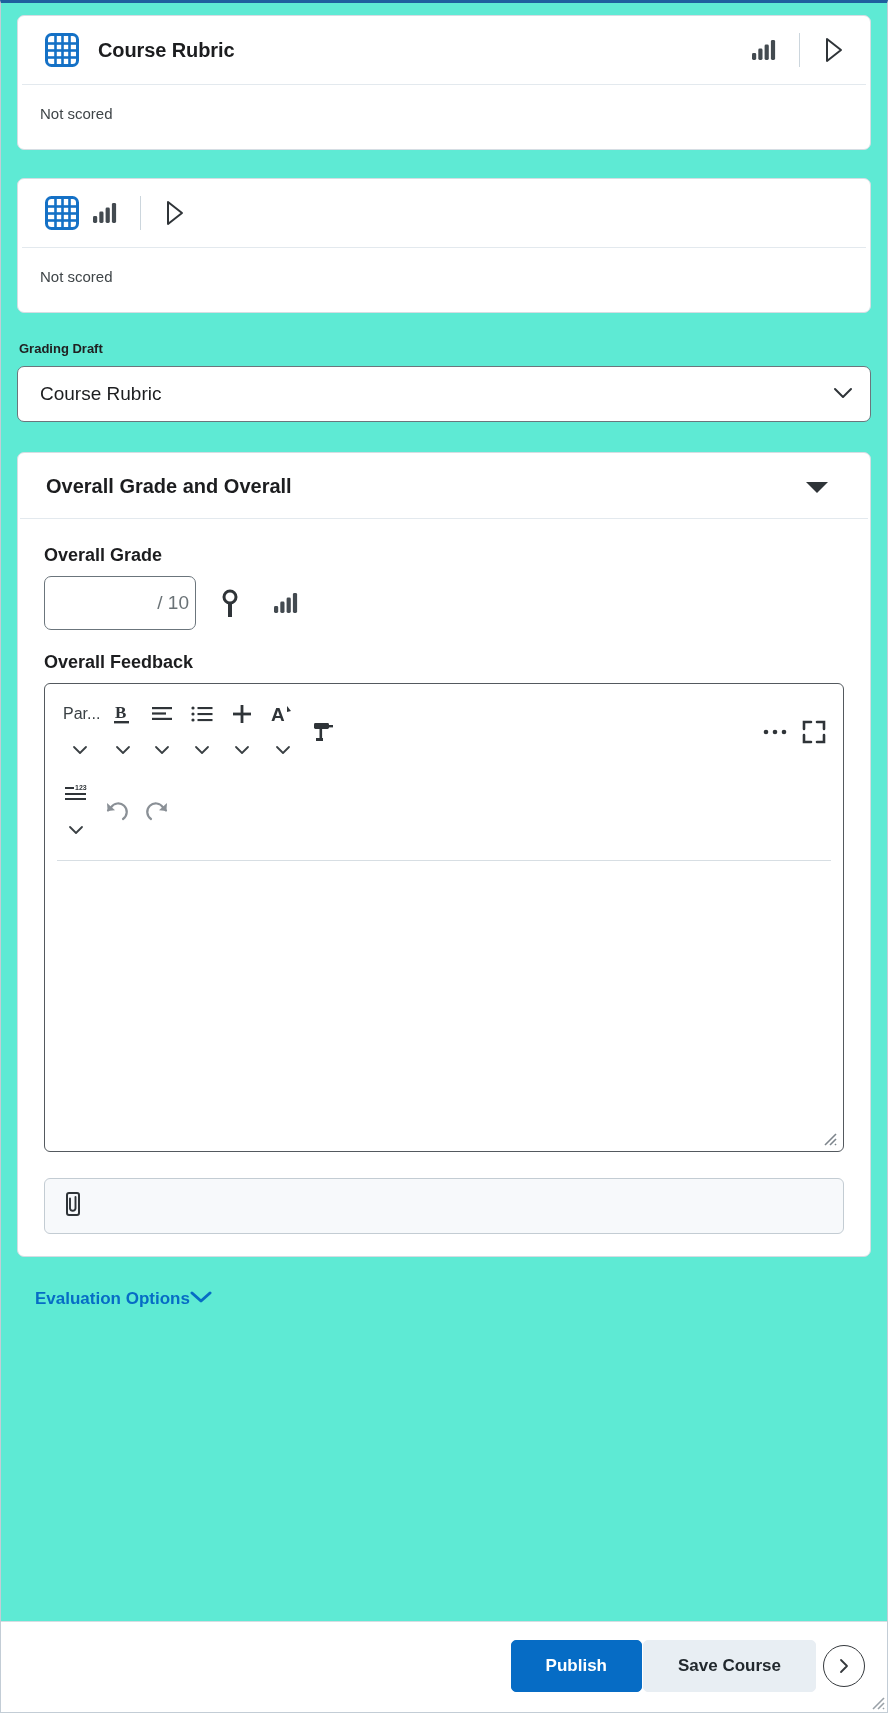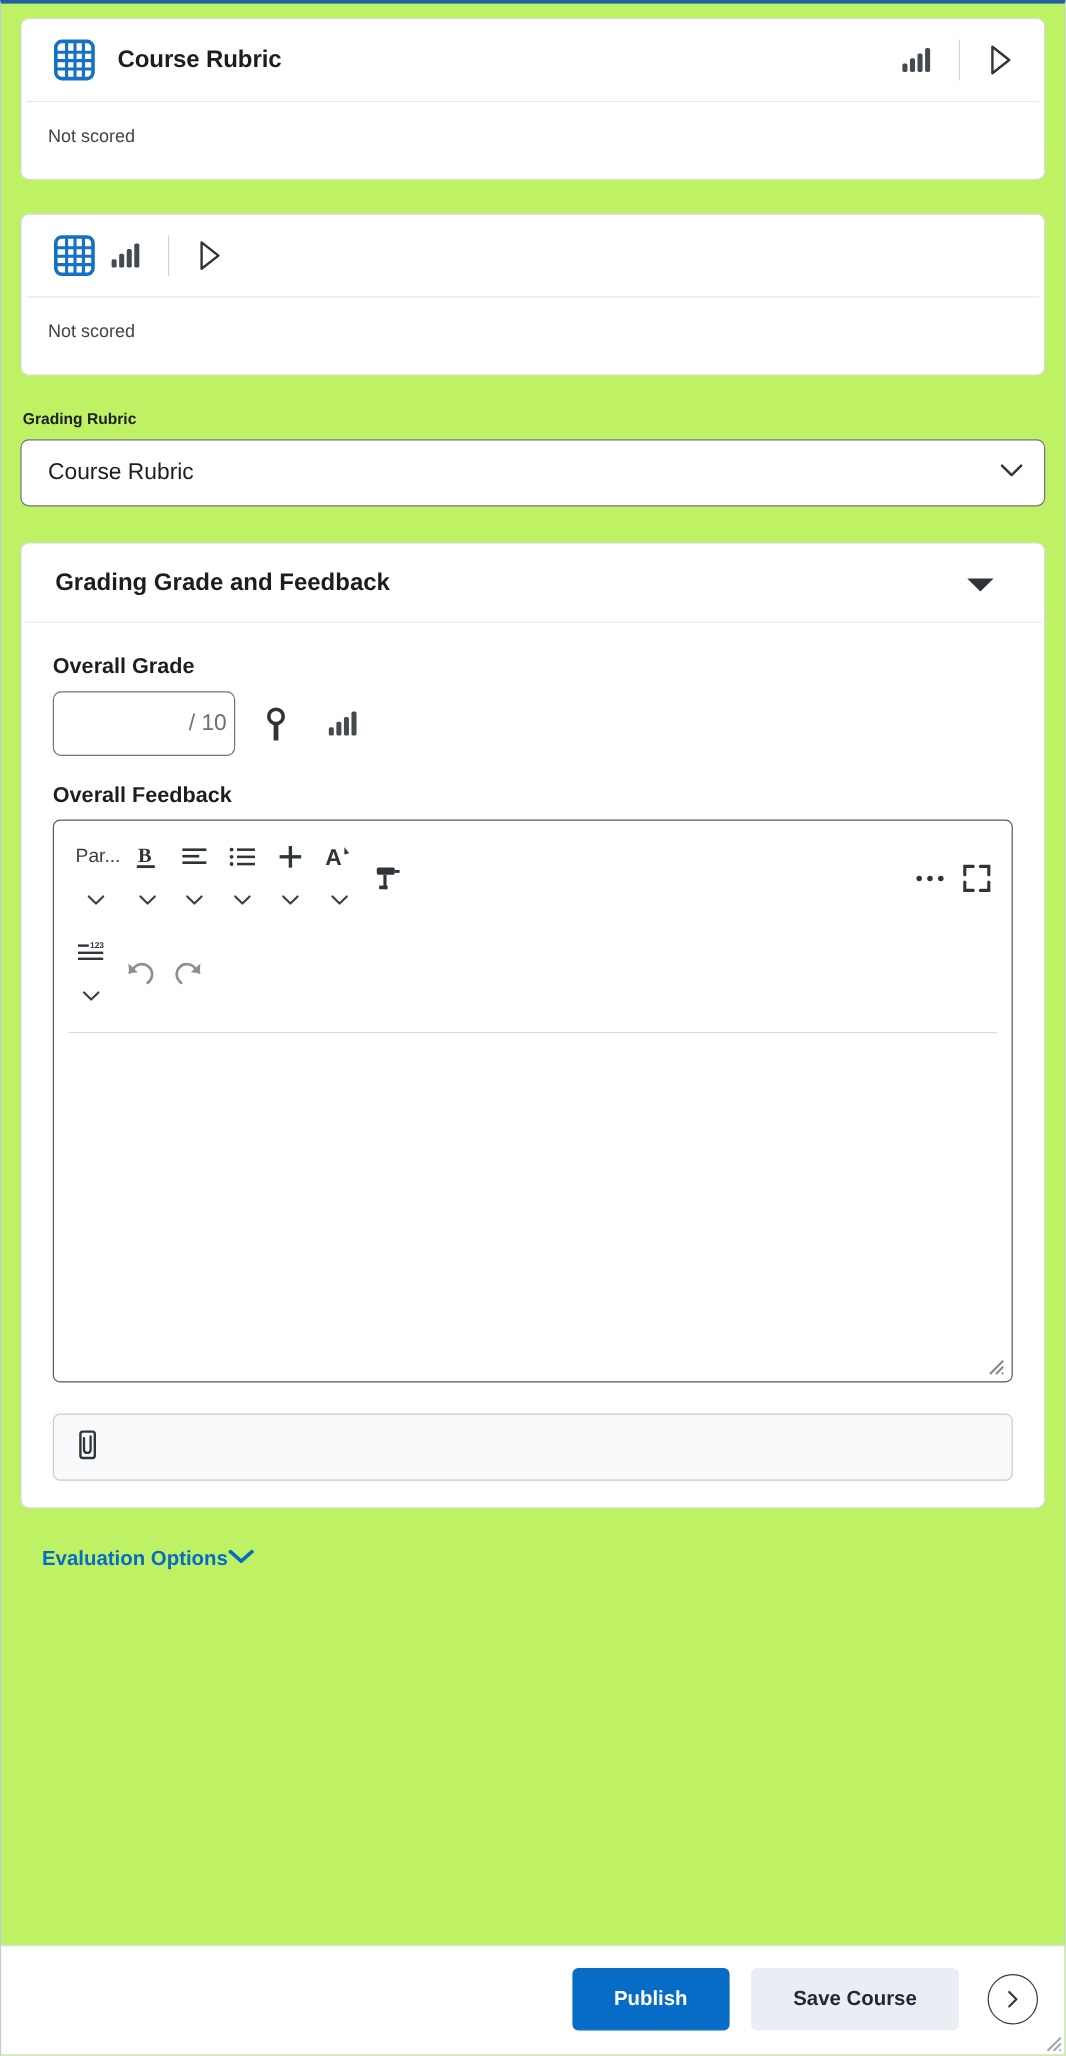--- a/index.html
+++ b/index.html
@@ -10,21 +10,21 @@
     font-family: "Liberation Sans", sans-serif;
     color: #202122;
     overflow: hidden;
     position: relative;
   }
   .app-frame {
     position:absolute; inset:0;
     border:1px solid #c3cdd6;
     border-top:3px solid #1f5f9e;
     display:flex; flex-direction:column;
-    background:#bef264;
+    background:#5eead4;
   }
   .scroll-body {
     flex:1 1 auto;
     padding: 12px 16px 0 16px;
     overflow:hidden;
     position:relative;
   }
 
   
   .rubric-card {
@@ -160,21 +160,21 @@
     color:#066cc5; font-size:17px; font-weight:700; cursor:pointer;
   }
 
   
   .footer {
     flex:0 0 auto;
     border-top:1px solid #d5dde3;
     background:#fff;
     padding: 18px 22px 20px 22px;
     display:flex; align-items:center; justify-content:flex-end;
-    gap:18px;
+    gap:1px;
     position:relative;
   }
   .btn {
     height:52px; border-radius:5px; border:1px solid transparent;
     font-size:17px; font-weight:700; cursor:pointer;
     padding: 0 34px; font-family:"Liberation Sans", sans-serif;
   }
   .btn-primary { background:#066cc5; color:#fff; border-color:#066cc5; }
   .btn-secondary { background:#e8eef3; color:#22292e; border-color:#e8eef3; }
   .round-btn {
@@ -259,33 +259,33 @@
               <path d="M5 3 L19 14 L5 25 Z" fill="none" stroke="#2f3438" stroke-width="2" stroke-linejoin="round"></path>
             </svg>
           </button>
         </span>
       </div>
       <div class="rubric-card-body">
         <span class="not-scored">Not scored</span>
       </div>
     </div>
 
-    <div class="field-label">Grading Rubric</div>
+    <div class="field-label">Grading Draft</div>
     <div class="select-wrap">
       <div class="select-box">Course Rubric</div>
       <span class="select-chevron">
         <svg width="20" height="12" viewBox="0 0 20 12">
           <path d="M2 2 L10 10 L18 2" fill="none" stroke="#2f3438" stroke-width="2" stroke-linecap="round" stroke-linejoin="round"></path>
         </svg>
       </span>
     </div>
 
     <div class="panel">
       <div class="panel-head">
-        <span class="panel-title">Grading Grade and Feedback</span>
+        <span class="panel-title">Overall Grade and Overall</span>
         <button class="icon-btn">
           <svg width="26" height="16" viewBox="0 0 26 16">
             <path d="M2 3 L24 3 L13 14 Z" fill="#2f3438"></path>
           </svg>
         </button>
       </div>
 
       <div class="panel-body">
         <div class="sub-label">Overall Grade</div>
 

